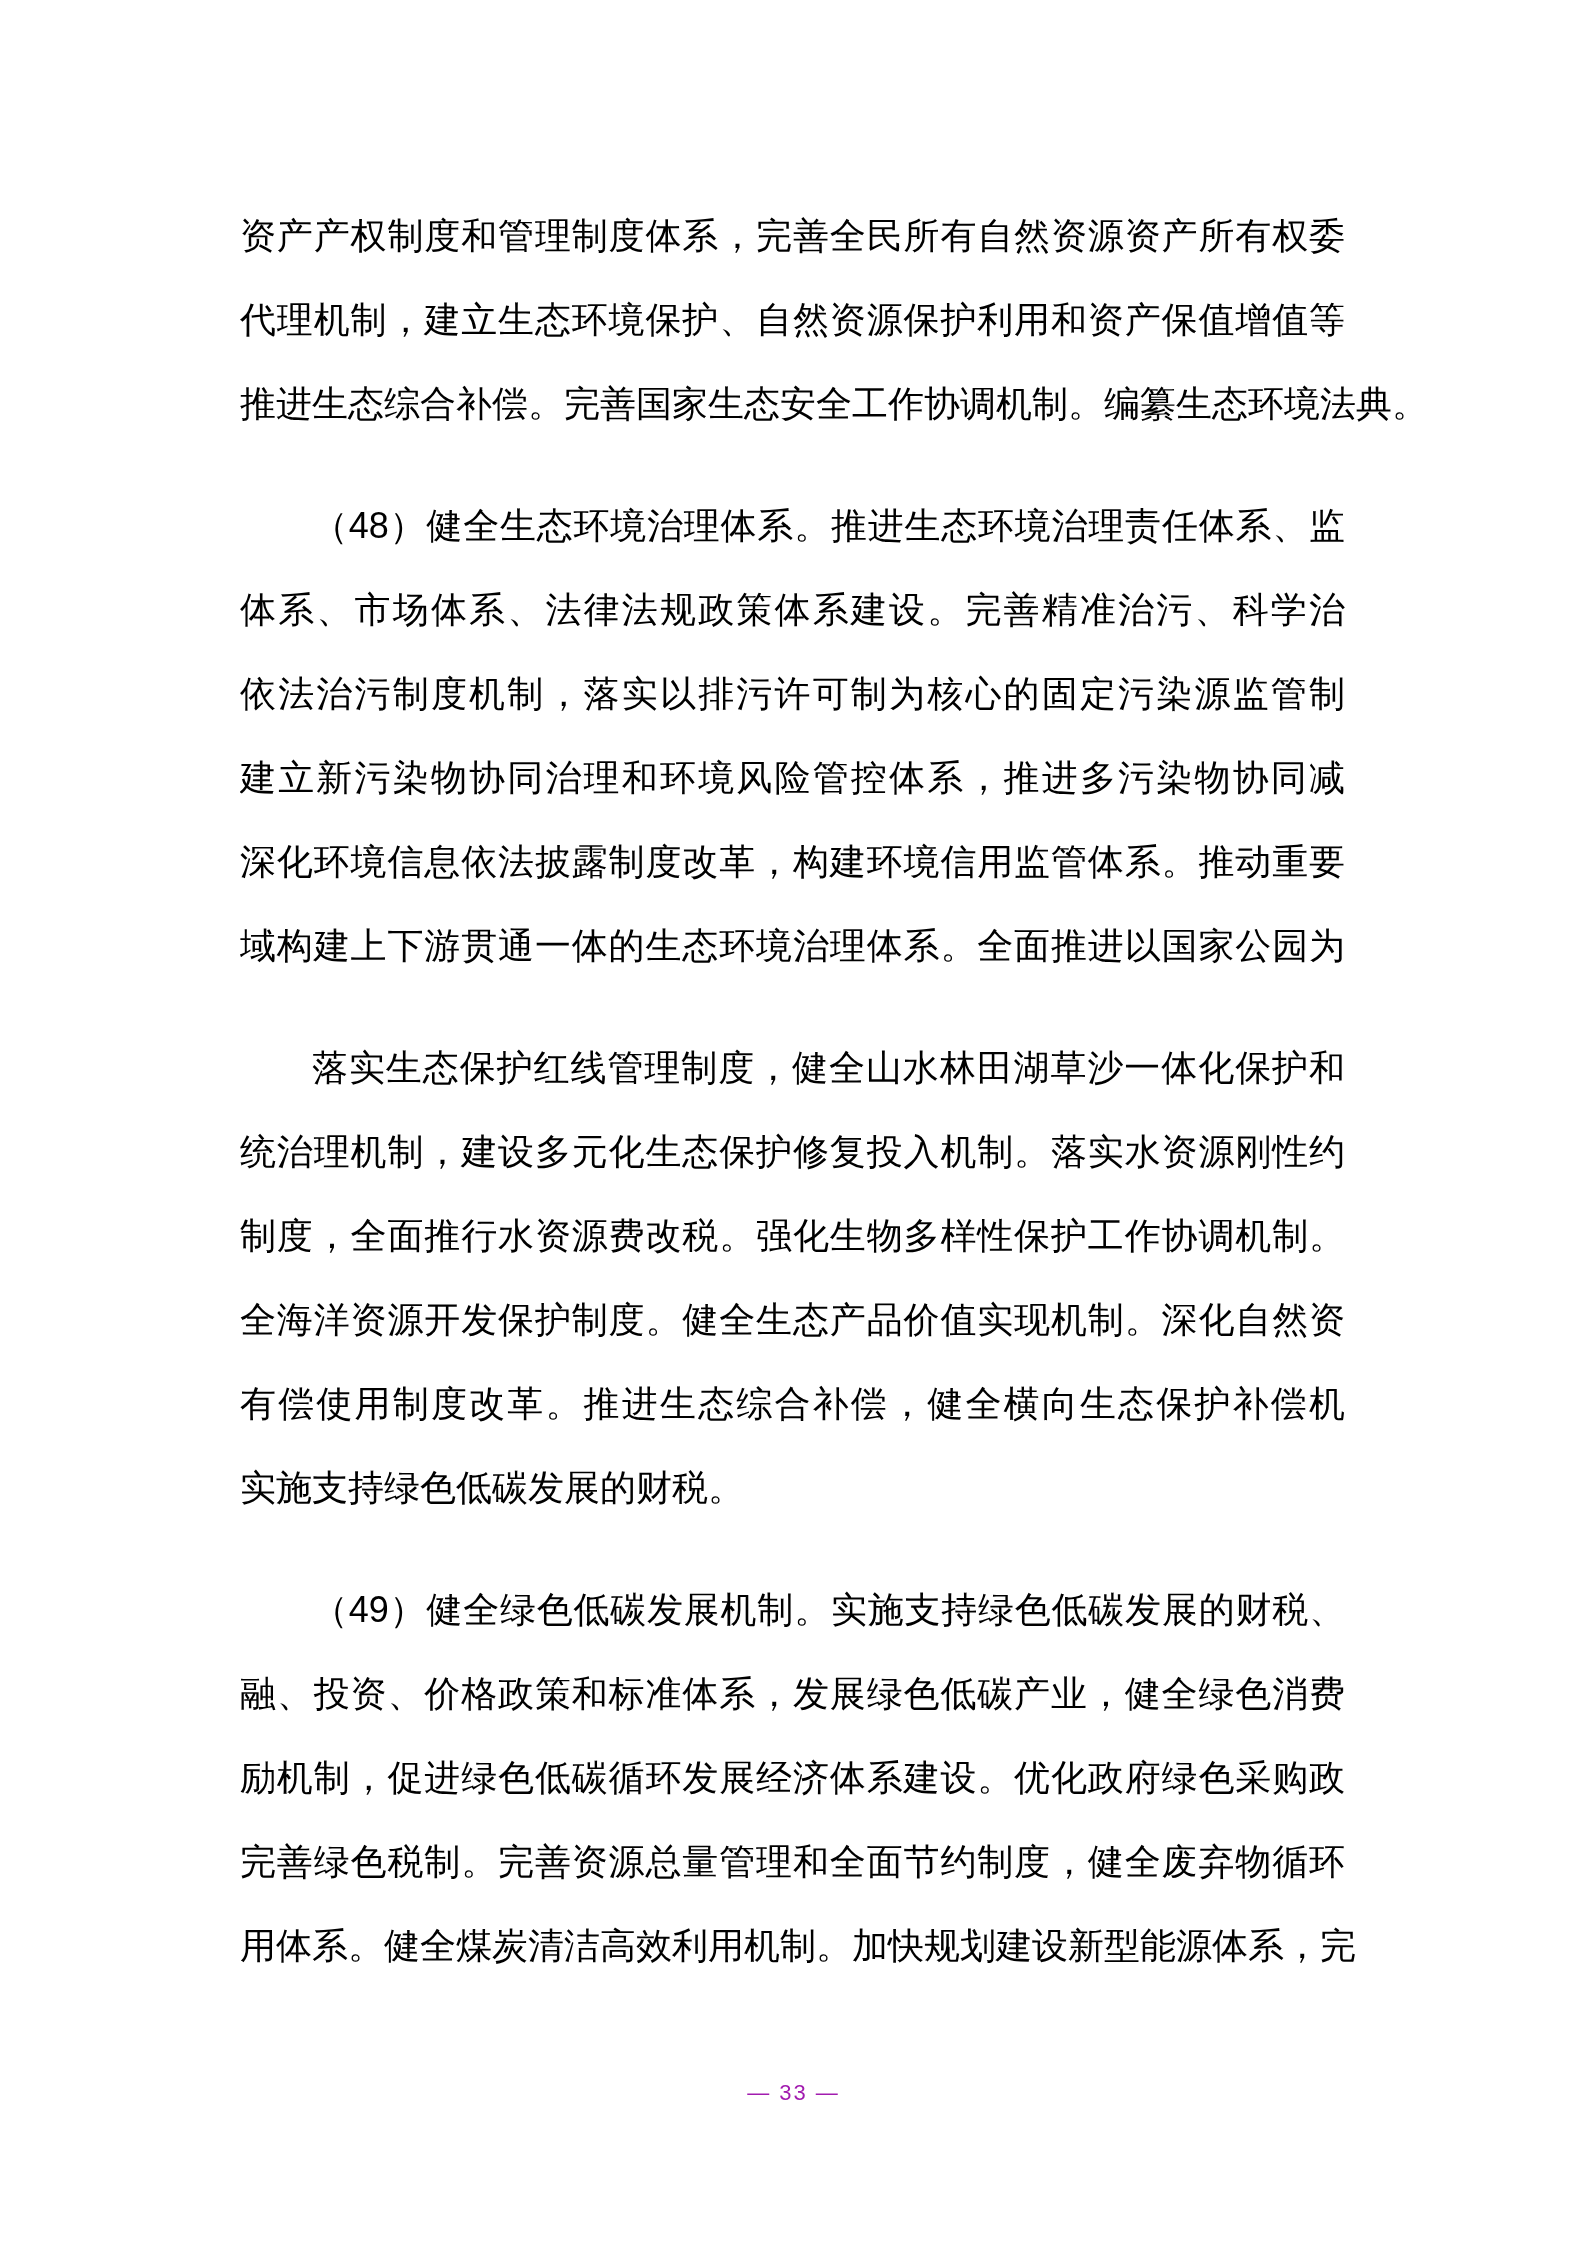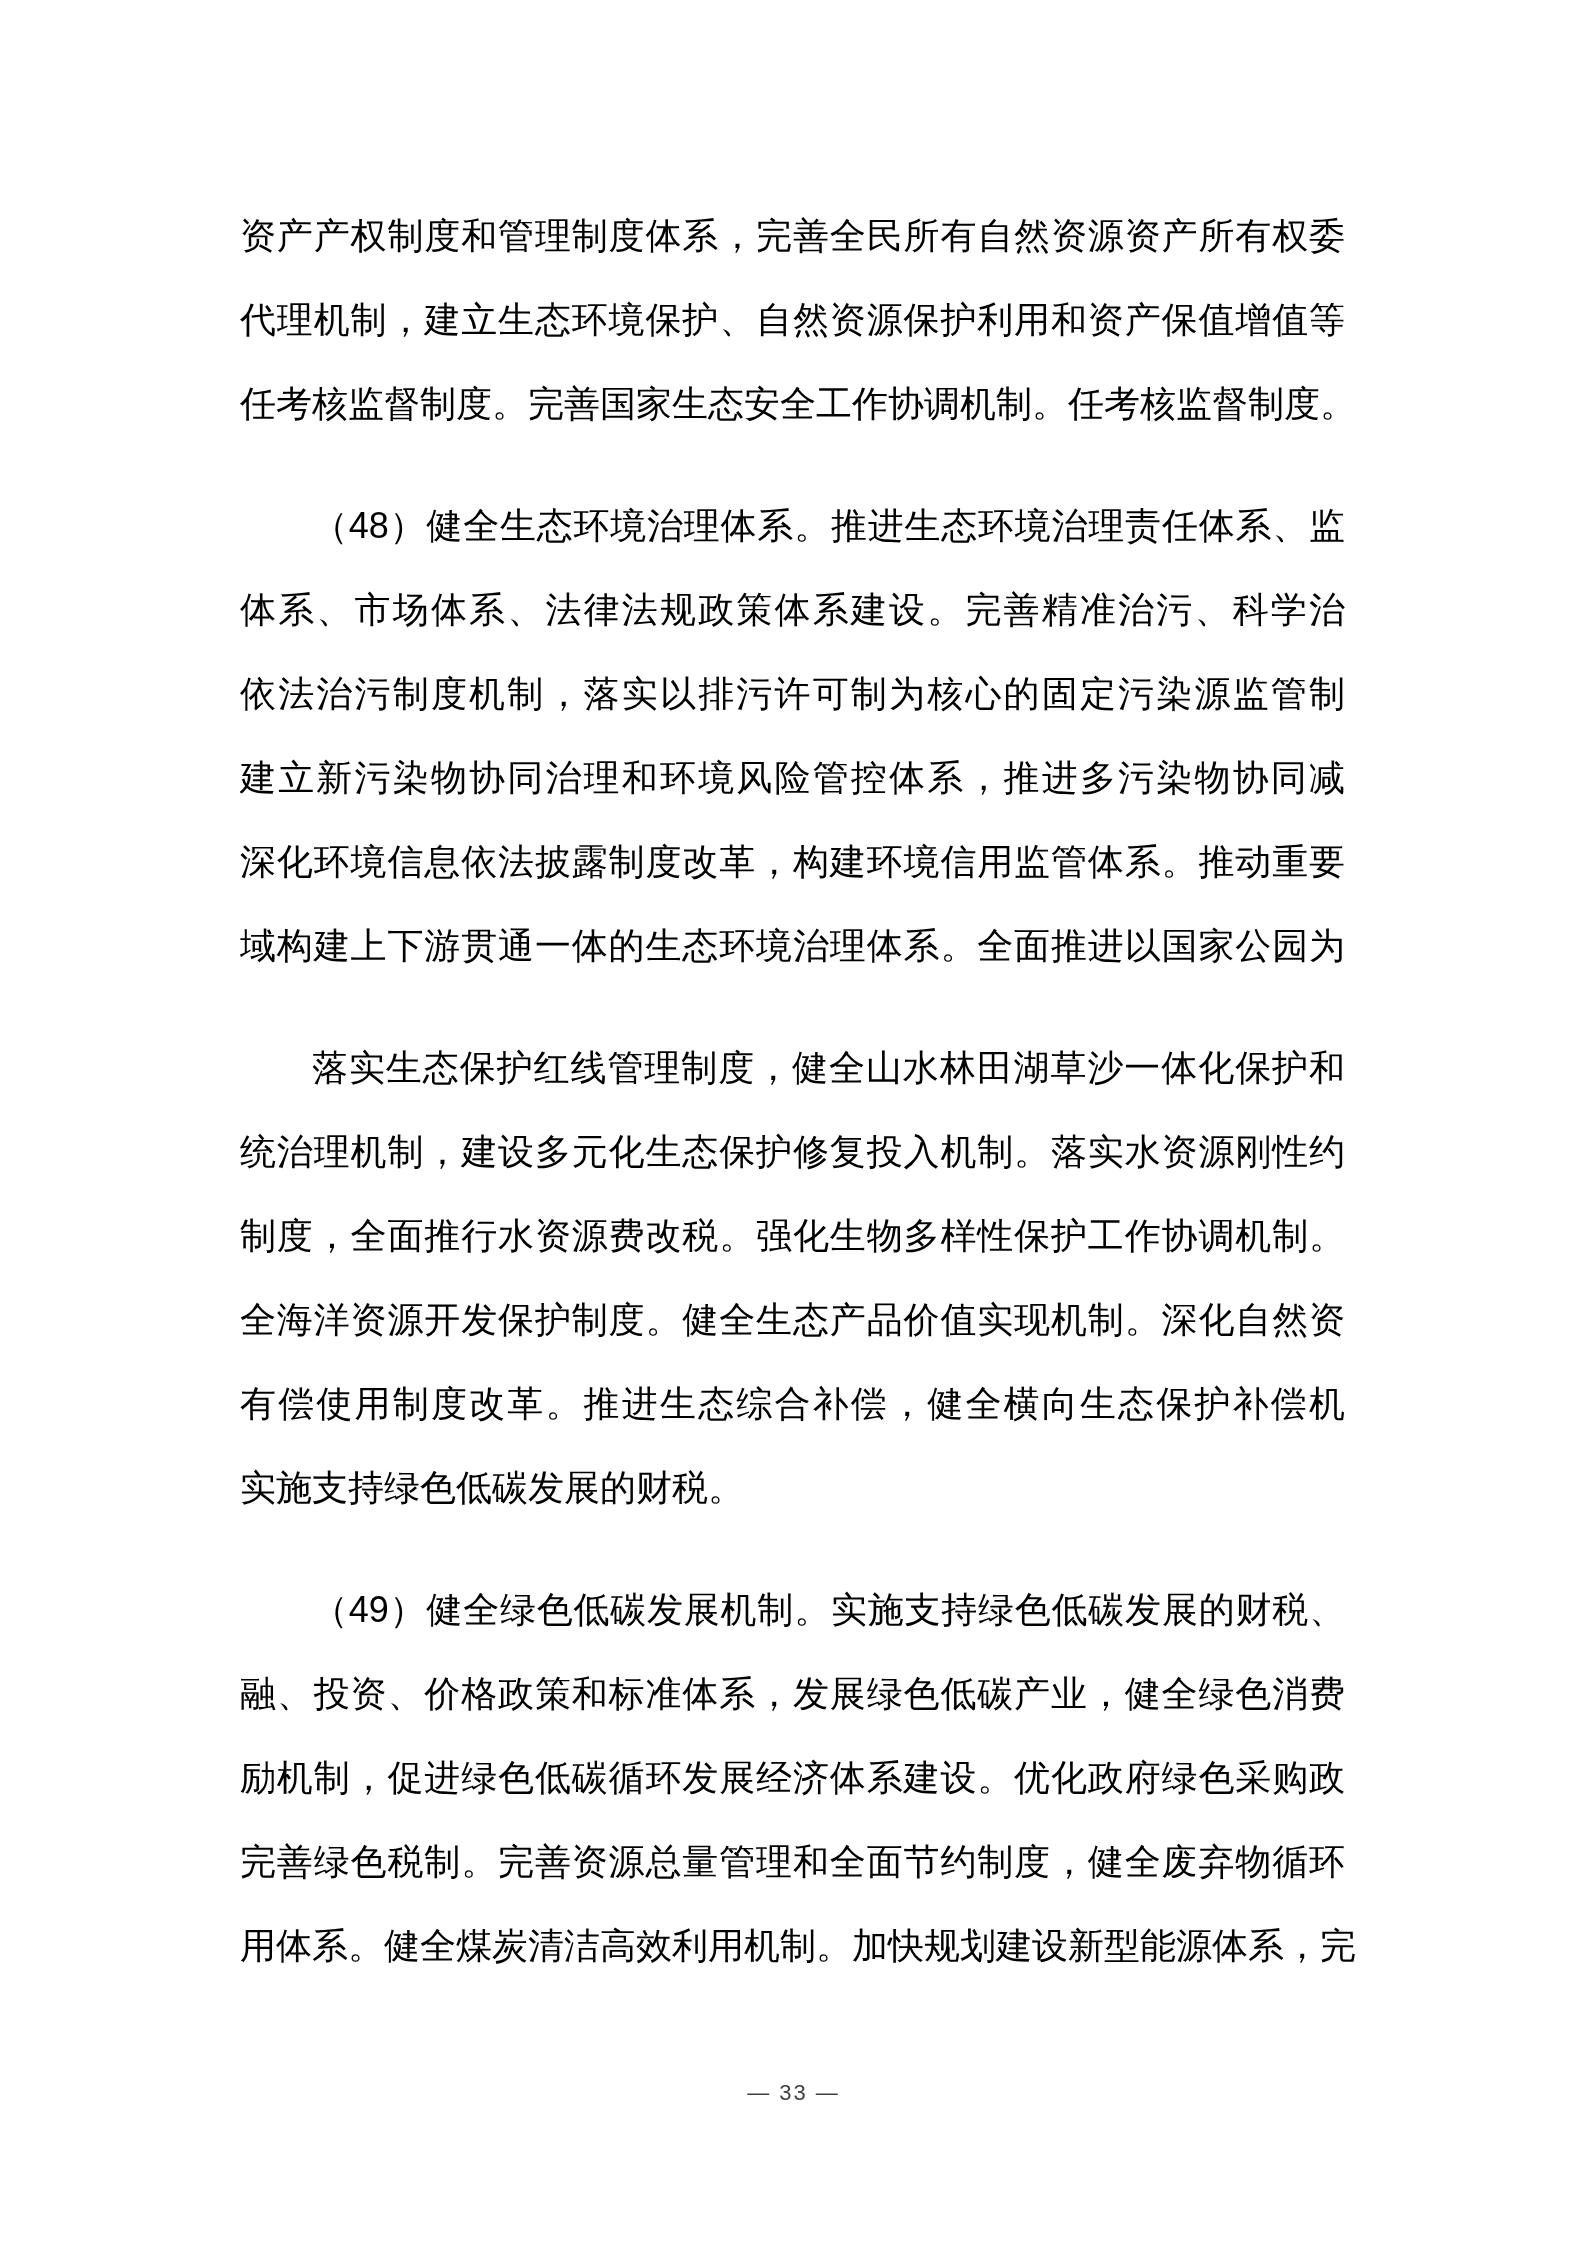--- a/index.html
+++ b/index.html
@@ -56,33 +56,33 @@
   .page-footer {
     position: absolute;
     left: 0;
     top: 2078px;
     width: 1587px;
     text-align: center;
   }
   .page-number {
     font-size: 22px;
     line-height: 30px;
-    color: #404040;
+    color: #a21caf;
     letter-spacing: 2px;
   }
 </style>
 </head>
 <body>
 
 <div class="page">
   <main class="content">
       <div class="paragraph">
         <div class="line fill">资产产权制度和管理制度体系，完善全民所有自然资源资产所有权委托</div>
         <div class="line fill">代理机制，建立生态环境保护、自然资源保护利用和资产保值增值等责</div>
-        <div class="line">任考核监督制度。完善国家生态安全工作协调机制。任考核监督制度。</div>
+        <div class="line">推进生态综合补偿。完善国家生态安全工作协调机制。编纂生态环境法典。</div>
       </div>
       <div class="paragraph indent">
         <div class="line fill">（48）健全生态环境治理体系。推进生态环境治理责任体系、监管</div>
         <div class="line fill">体系、市场体系、法律法规政策体系建设。完善精准治污、科学治污、</div>
         <div class="line fill">依法治污制度机制，落实以排污许可制为核心的固定污染源监管制度，</div>
         <div class="line fill">建立新污染物协同治理和环境风险管控体系，推进多污染物协同减排。</div>
         <div class="line fill">深化环境信息依法披露制度改革，构建环境信用监管体系。推动重要流</div>
         <div class="line fill">域构建上下游贯通一体的生态环境治理体系。全面推进以国家公园为主</div>
       </div>
       <div class="paragraph indent">

